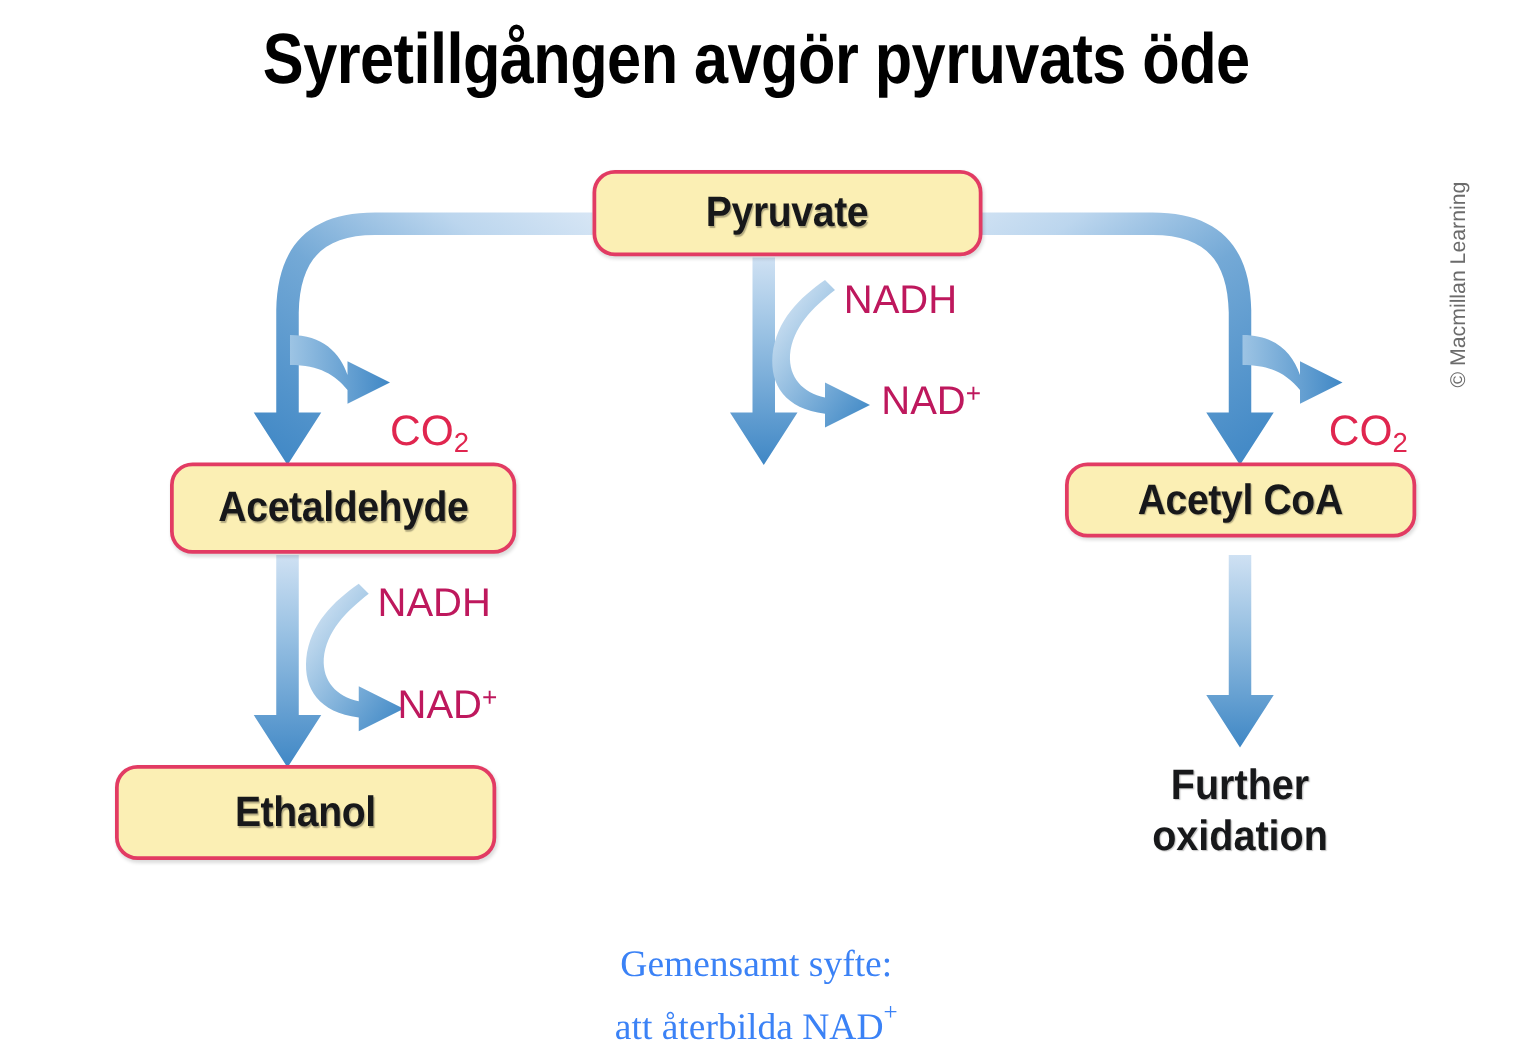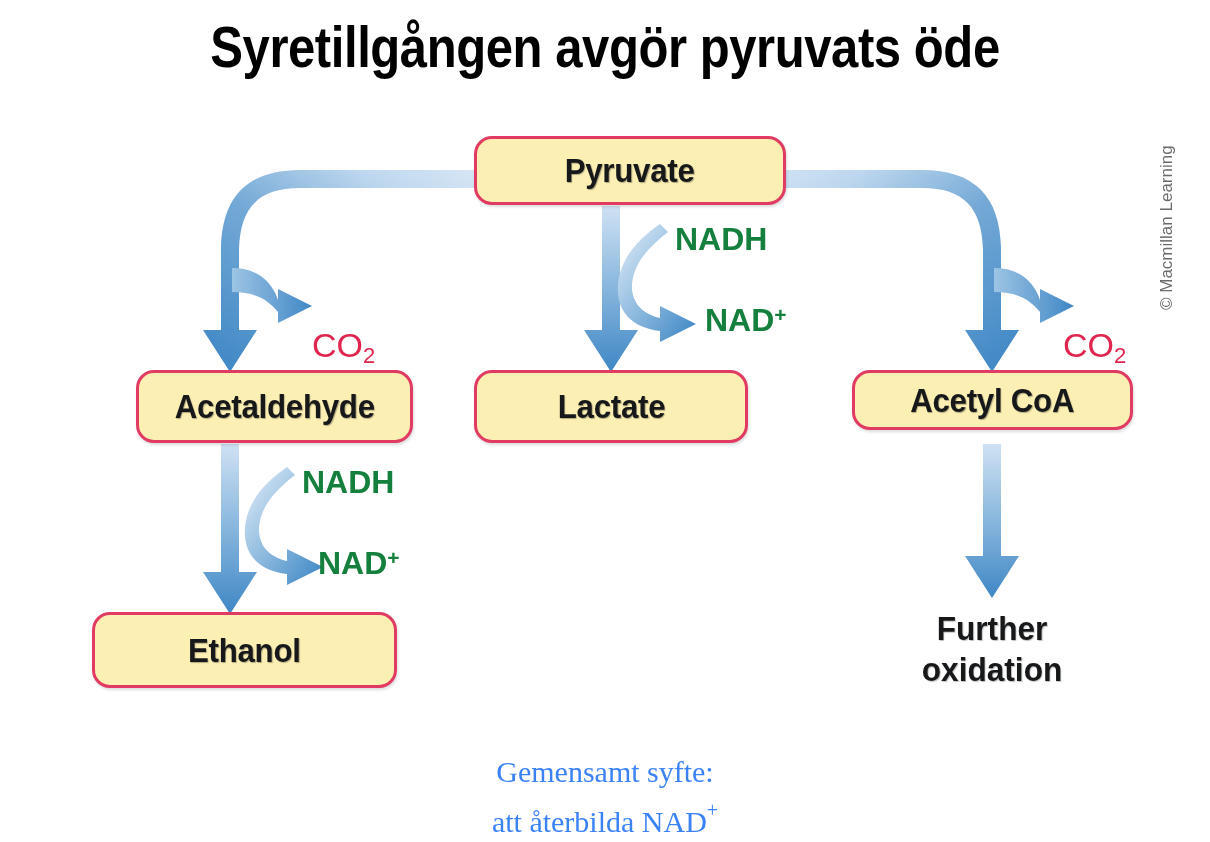--- a/index.html
+++ b/index.html
@@ -84,23 +84,23 @@
     line-height: 41px;
     color: #17181a;
     transform: scaleX(0.93);
     text-shadow: 1px 1px 1px rgba(0,0,0,0.25);
   }
 
   
   .cofactor {
     position: absolute;
     font-family: "Liberation Sans", sans-serif;
-    font-weight: bold;
+    font-weight: normal;
     font-size: 32px;
-    color: #15803d;
+    color: #be185d;
     white-space: nowrap;
   }
   .cofactor sup { font-size: 21px; vertical-align: 38%; }
 
   #nadh-mid   { left: 675px; top: 221px; }
   #nad-mid    { left: 705px; top: 302px; }
   #nadh-left  { left: 302px; top: 464px; }
   #nad-left   { left: 318px; top: 545px; }
 
   
@@ -302,23 +302,20 @@
   </svg>
 
   <div class="node-box" id="box-pyruvate">
     <span class="node-label">Pyruvate</span>
   </div>
 
   <div class="node-box" id="box-acetald">
     <span class="node-label">Acetaldehyde</span>
   </div>
 
-  <div class="node-box" id="box-lactate">
-    <span class="node-label">Lactate</span>
-  </div>
 
   <div class="node-box" id="box-acetylcoa">
     <span class="node-label">Acetyl CoA</span>
   </div>
 
   <div class="node-box" id="box-ethanol">
     <span class="node-label">Ethanol</span>
   </div>
 
   <div id="further-oxidation">

